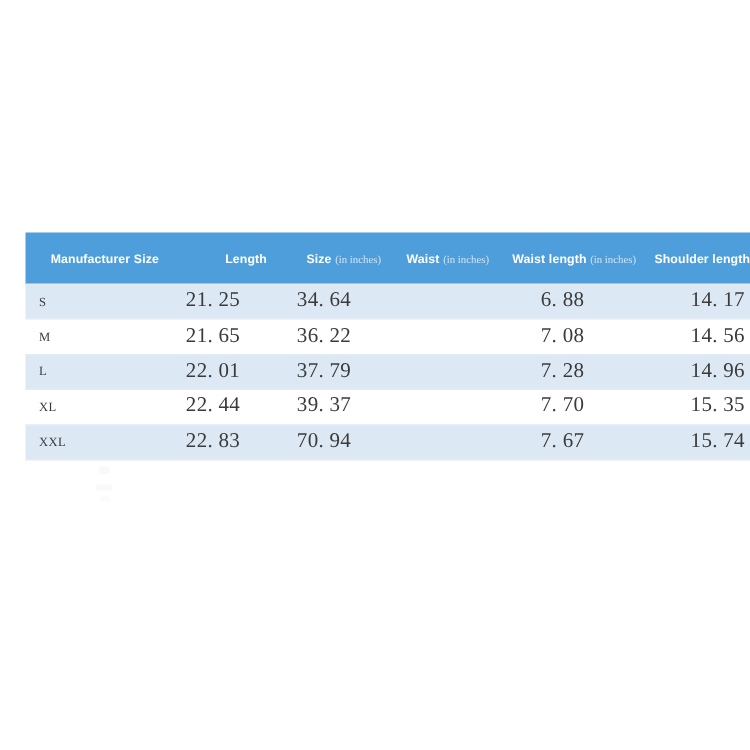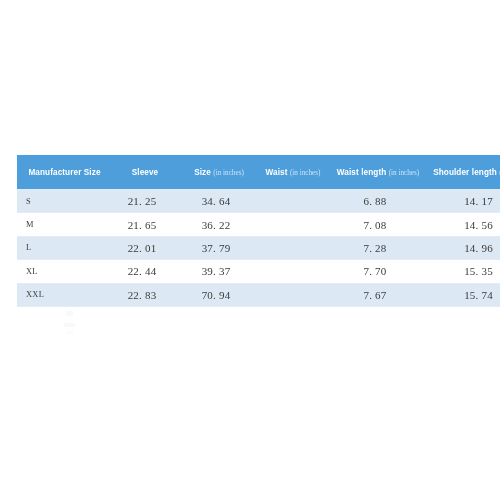--- a/index.html
+++ b/index.html
@@ -33,39 +33,39 @@
     border-collapse: collapse;
     table-layout: fixed;
     background: #ffffff;
   }
 
   #size-chart thead th {
     background: #4d9edb;
     color: #ffffff;
     height: 34px;
     vertical-align: middle;
-    text-align: center;
+    text-align: right;
     padding: 0 0 0 6px;
     font-size: 8.2px;
     font-weight: bold;
     letter-spacing: 0.1px;
     white-space: nowrap;
     border: none;
   }
   #size-chart thead th .unit {
     font-weight: normal;
     font-size: 7.2px;
     color: #cfe4f6;
     letter-spacing: 0;
     font-family: "Liberation Serif", serif;
   }
 
   #size-chart tbody td {
     height: 22.4px;
-    font-size: 11px;
+    font-size: 14px;
     color: #3a3a3a;
     border-top: 1px solid #e3ecf4;
     border-bottom: 1px solid #e3ecf4;
     font-family: "Liberation Serif", serif;
     letter-spacing: 0.2px;
     text-align: center;
     padding: 0;
   }
   #size-chart tbody tr.odd td { background: #dce9f5; }
   #size-chart tbody tr.even td { background: #ffffff; }
@@ -113,21 +113,21 @@
       <col class="col-sleeve">
       <col class="col-shoulder">
     </colgroup>
 
     <thead>
       <tr>
         <th>
           <span>Manufacturer Size</span><span class="unit"></span>
         </th>
         <th>
-          <span>Sleeve</span><span class="unit"></span>
+          <span>Length</span><span class="unit"></span>
         </th>
         <th>
           <span>Size</span> <span class="unit">(in inches)</span>
         </th>
         <th>
           <span>Waist</span> <span class="unit">(in inches)</span>
         </th>
         <th>
           <span>Waist length</span> <span class="unit">(in inches)</span>
         </th>

